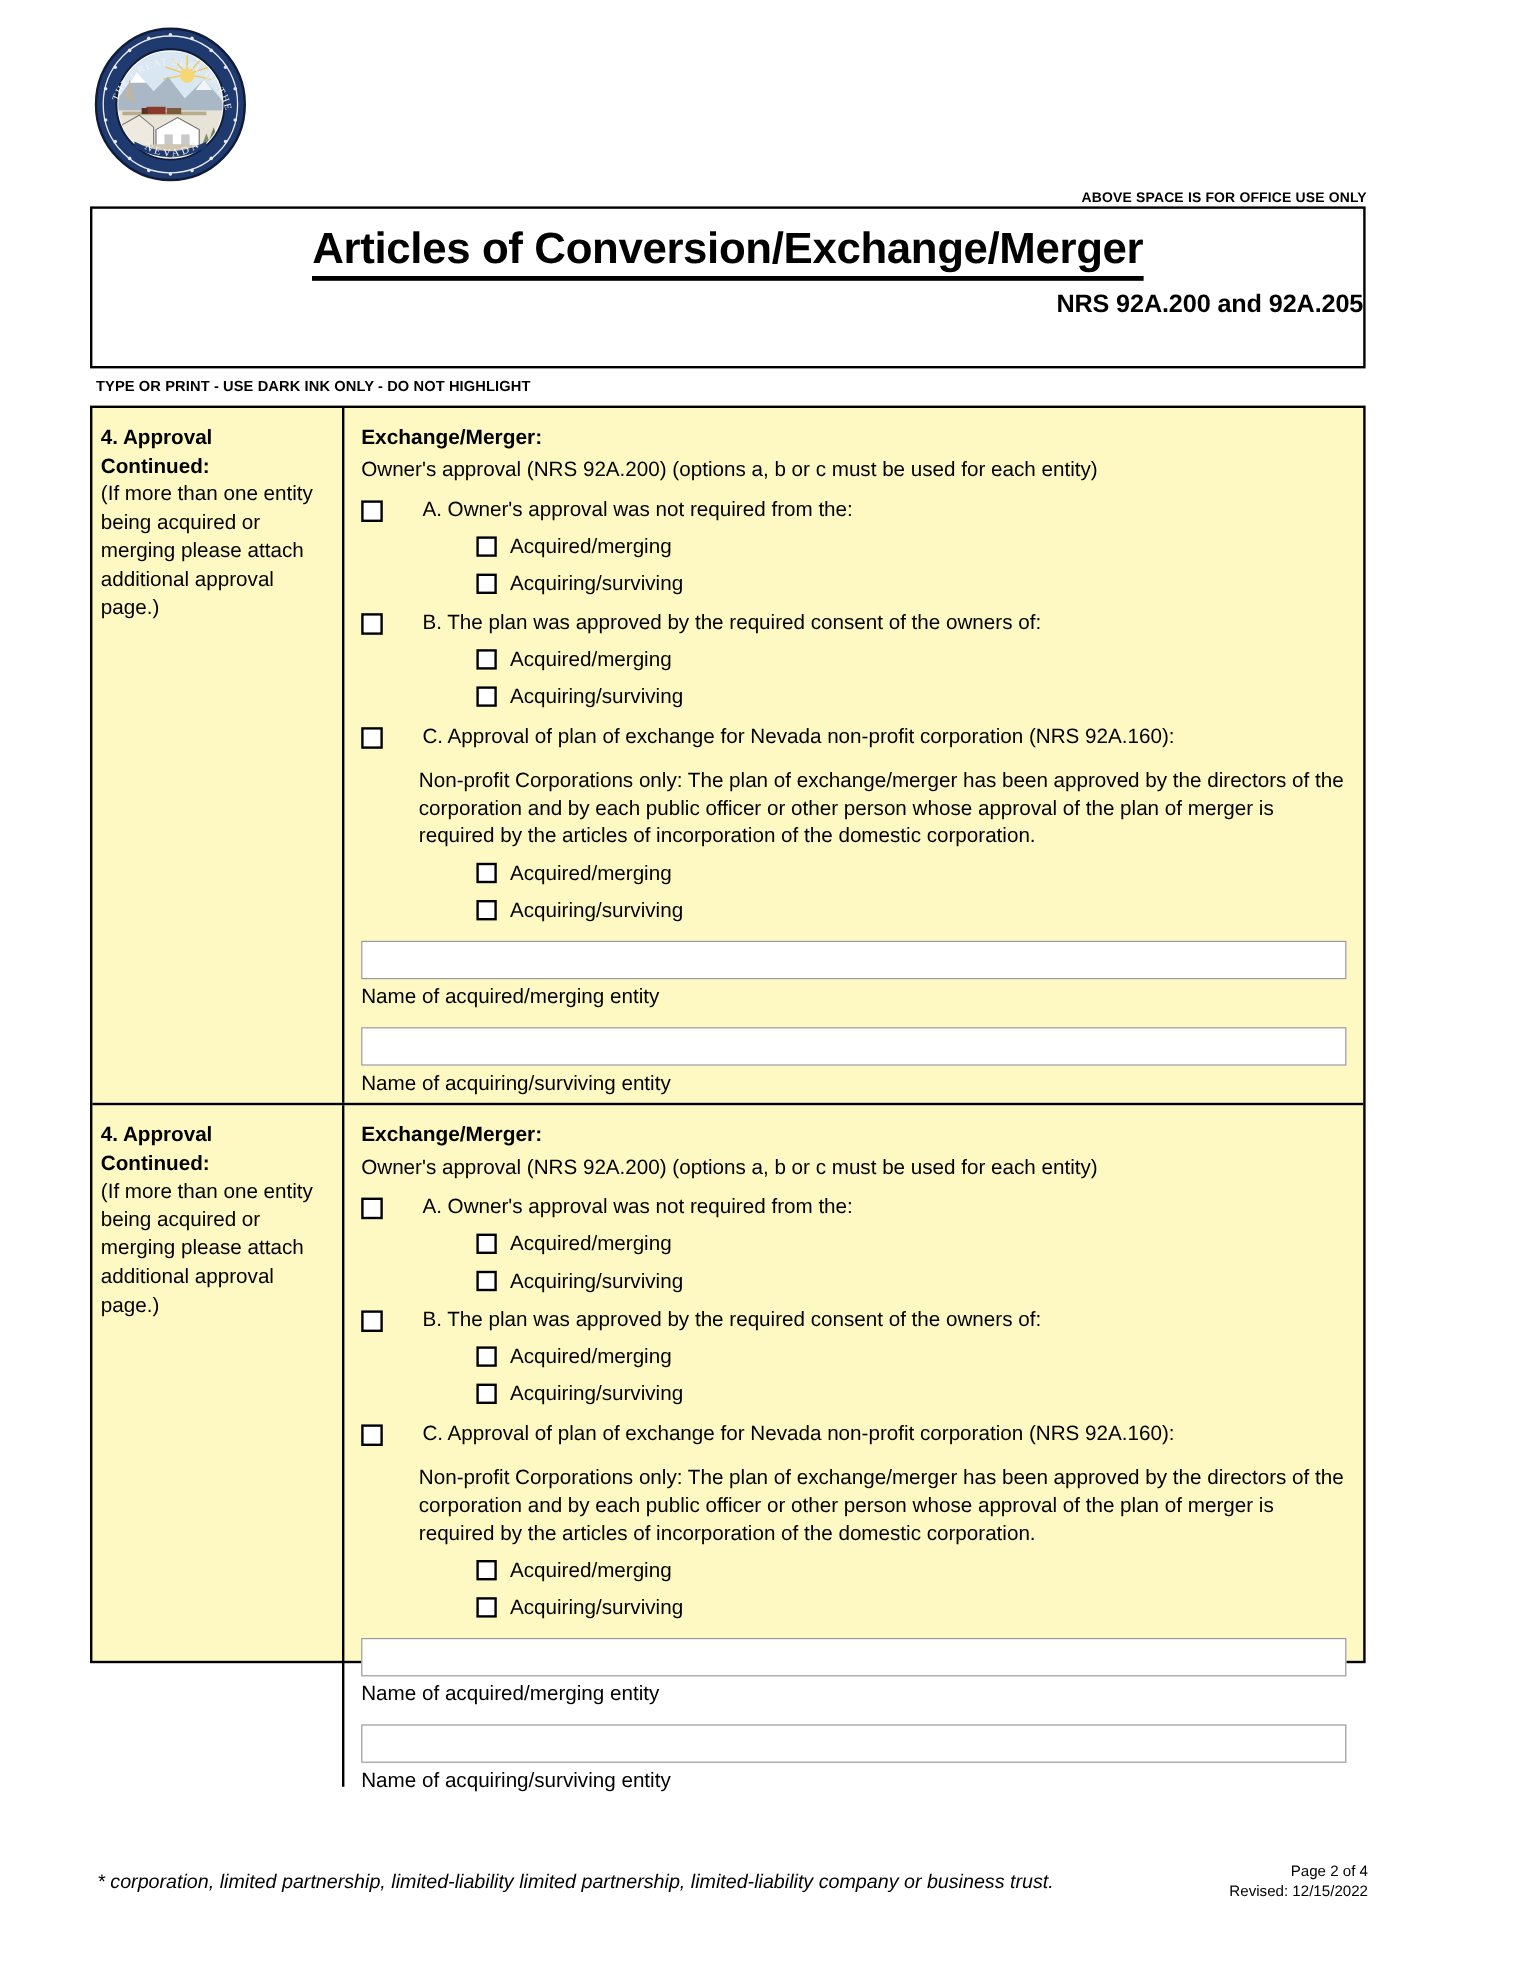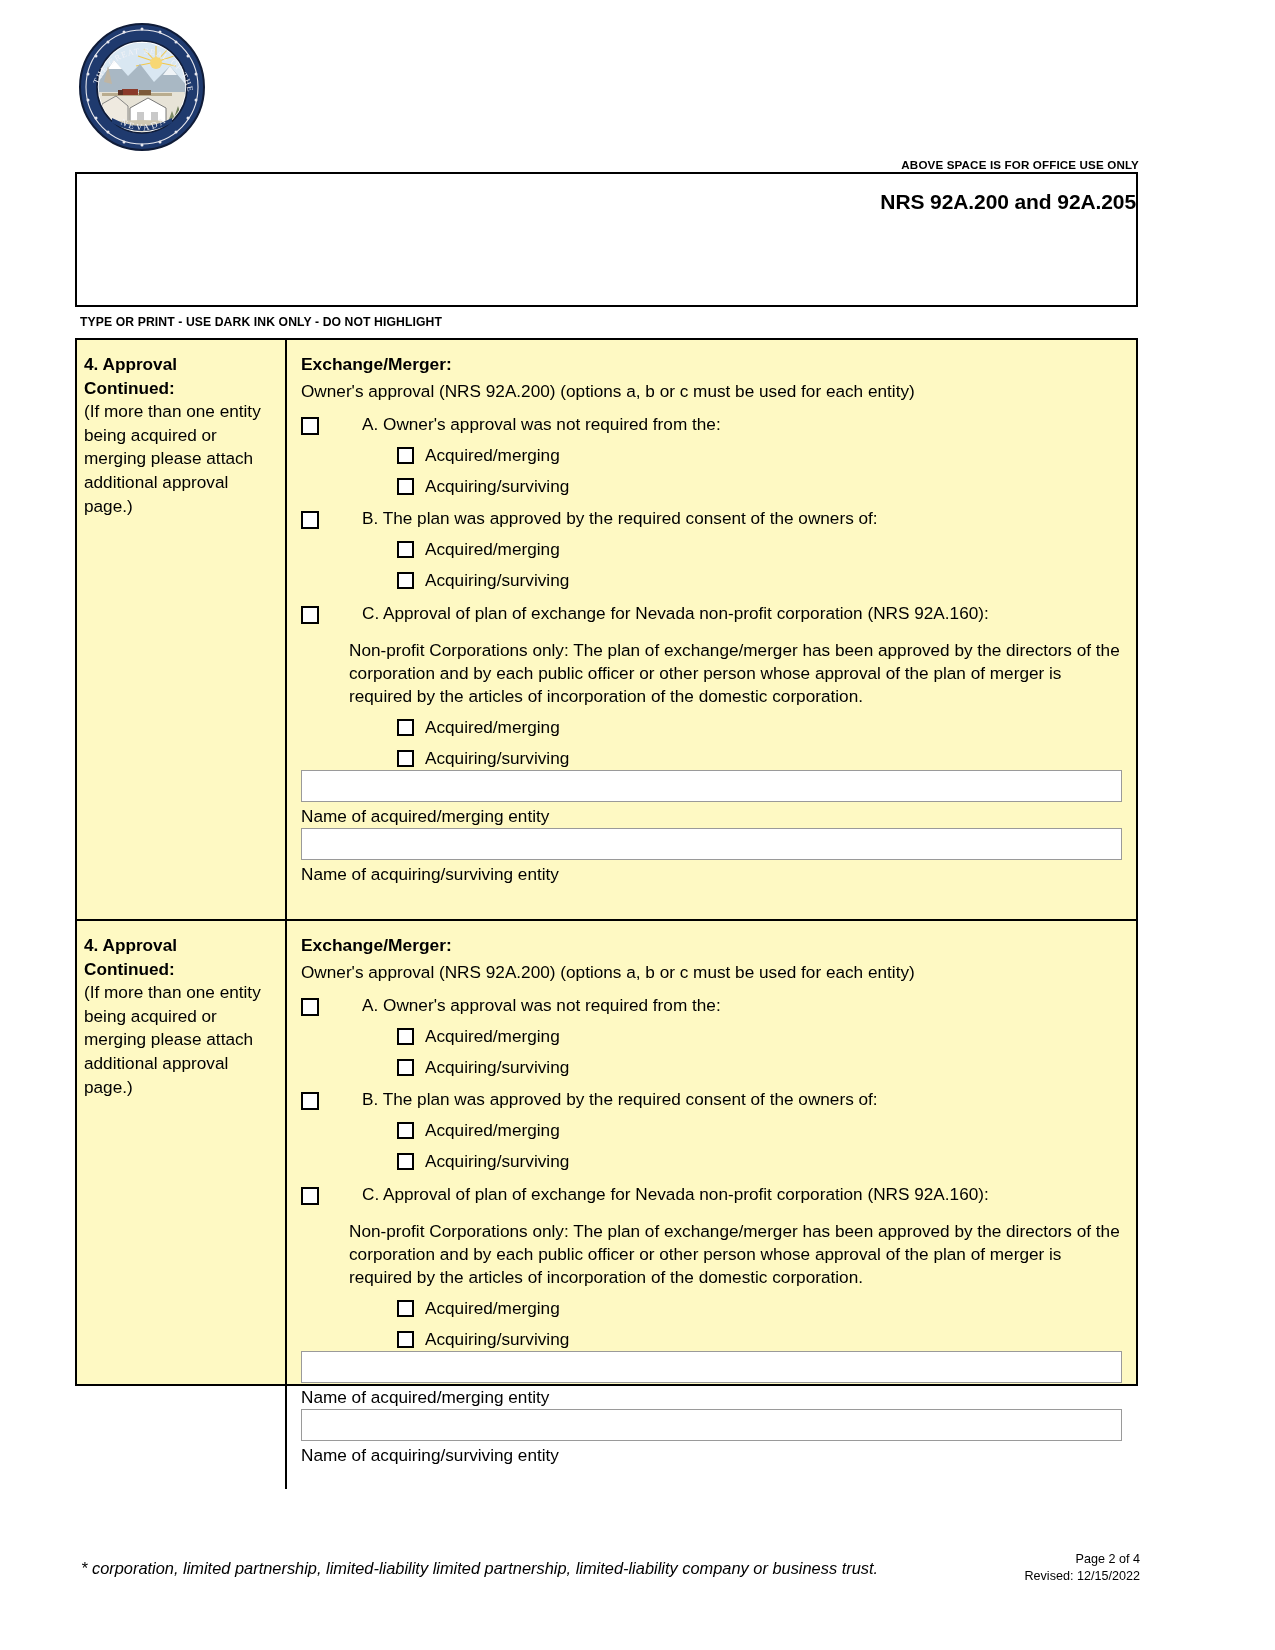--- a/index.html
+++ b/index.html
@@ -158,39 +158,39 @@
 
   .rt-title { font-weight: bold; font-size: 17.4px; }
   .rt-sub { margin-top: 6px; }
 
   .opt-row {
     display: flex;
     align-items: flex-start;
     margin-top: 11px;
   }
   .opt-row .cbox { margin-top: 3px; }
-  .opt-row .opt-text { margin-left: 43px; }
+  .opt-row .opt-text { margin-left: 33px; }
 
   .sub-row {
     display: flex;
     align-items: flex-start;
     margin-top: 9px;
     margin-left: 96px;
   }
   .sub-row .cbox { margin-top: 2px; width: 17px; height: 17px; flex: 0 0 17px;}
   .sub-row .sub-text { margin-left: 11px; }
 
   .para {
     margin-left: 48px;
     margin-top: 14px;
     line-height: 1.34;
     max-width: 800px;
   }
 
-  .field-wrap { margin-top: 0; }
+  .field-wrap { margin-top: 14px; }
   .field-input {
     display: block;
     width: 100%;
     height: 32px;
     border: 1.5px solid #9a9a9a;
     background: #ffffff;
     font-family: "Liberation Sans", sans-serif;
     font-size: 16px;
     padding: 2px 6px;
     outline: none;
@@ -310,20 +310,23 @@
         <text font-family="Liberation Serif, serif" font-size="9" fill="#f2f2f6" letter-spacing="2.4">
           <textPath href="#botArc" startOffset="27%">NEVADA</textPath>
         </text>
       </svg>
     </div>
   </div>
 
   <div class="office-use">ABOVE SPACE IS FOR OFFICE USE ONLY</div>
 
   <div class="title-box">
+    <div class="doc-title">
+      <span>Articles of Conversion/Exchange/Merger</span>
+    </div>
     <div class="doc-subtitle">NRS 92A.200 and 92A.205</div>
   </div>
 
   <div class="type-print">TYPE OR PRINT - USE DARK INK ONLY - DO NOT HIGHLIGHT</div>
 
   <div class="main-table">
 
     <div class="section sec-one">
       <div class="sec-left">
         <div class="hd">4. Approval</div>

